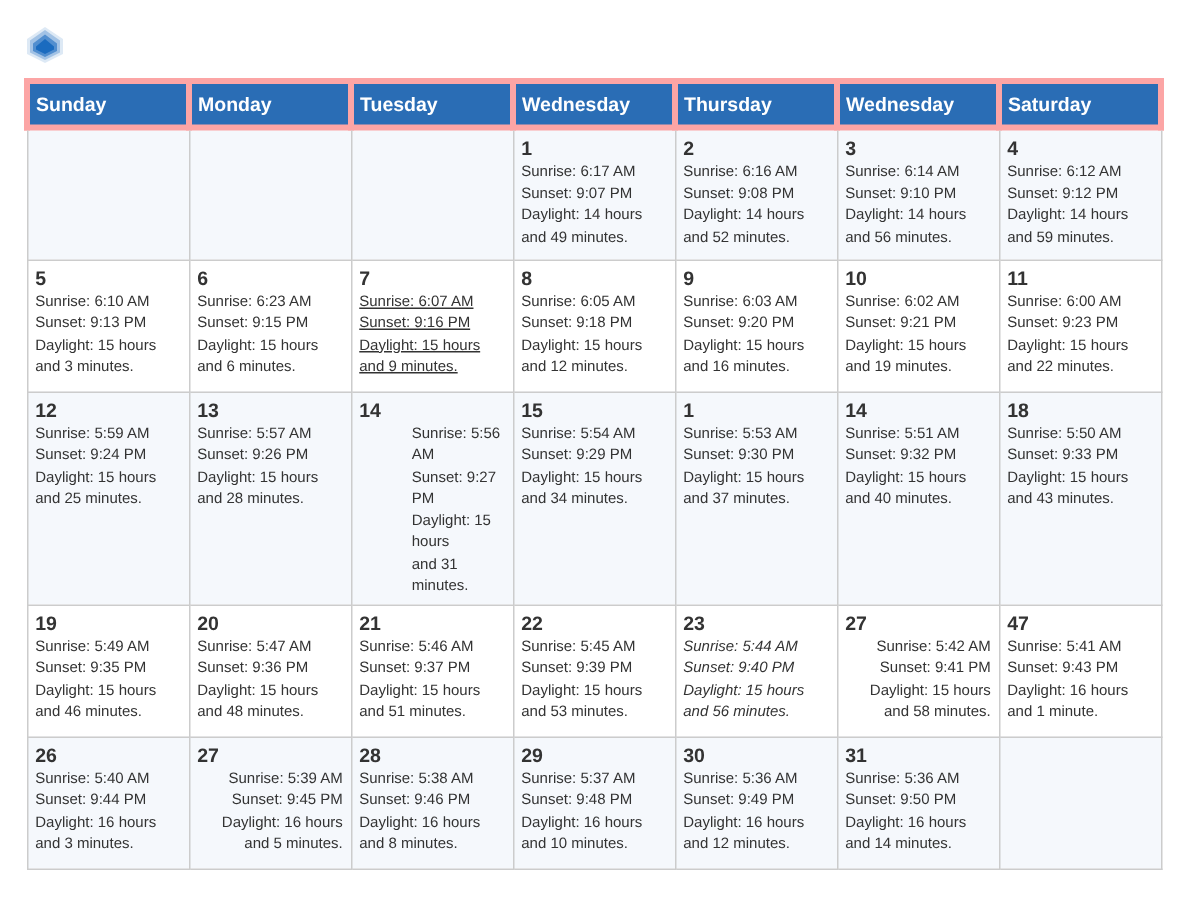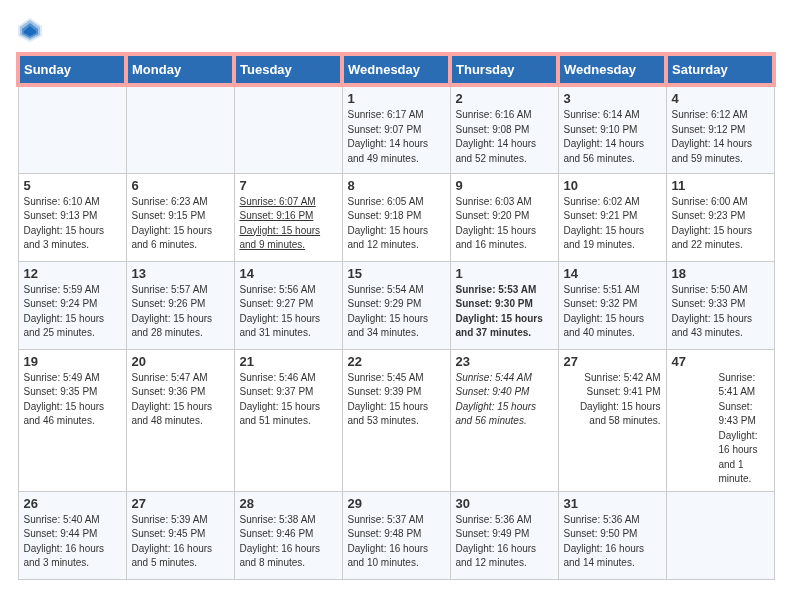--- a/index.html
+++ b/index.html
@@ -223,35 +223,35 @@
         </td>
         <td>
           <span class="day-num">13</span>
           <div class="day-info" style="white-space: pre-line;">Sunrise: 5:57 AM
 Sunset: 9:26 PM
 Daylight: 15 hours
 and 28 minutes.</div>
         </td>
         <td>
           <span class="day-num">14</span>
-          <div class="day-info" style="white-space: pre-line;">Sunrise: 5:56 AM
+          <div class="day-info" style="white-space: pre-line; margin-left: 35px;">Sunrise: 5:56 AM
 Sunset: 9:27 PM
 Daylight: 15 hours
 and 31 minutes.</div>
         </td>
         <td>
           <span class="day-num">15</span>
           <div class="day-info" style="white-space: pre-line;">Sunrise: 5:54 AM
 Sunset: 9:29 PM
 Daylight: 15 hours
 and 34 minutes.</div>
         </td>
         <td>
           <span class="day-num">1</span>
-          <div class="day-info" style="white-space: pre-line; font-weight: bold;">Sunrise: 5:53 AM
+          <div class="day-info" style="white-space: pre-line;">Sunrise: 5:53 AM
 Sunset: 9:30 PM
 Daylight: 15 hours
 and 37 minutes.</div>
         </td>
         <td>
           <span class="day-num">14</span>
           <div class="day-info" style="white-space: pre-line;">Sunrise: 5:51 AM
 Sunset: 9:32 PM
 Daylight: 15 hours
 and 40 minutes.</div>
@@ -302,37 +302,37 @@
         </td>
         <td>
           <span class="day-num">27</span>
           <div class="day-info" style="white-space: pre-line; text-align: right;">Sunrise: 5:42 AM
 Sunset: 9:41 PM
 Daylight: 15 hours
 and 58 minutes.</div>
         </td>
         <td>
           <span class="day-num">47</span>
-          <div class="day-info" style="white-space: pre-line; margin-left: 47px;">Sunrise: 5:41 AM
+          <div class="day-info" style="white-space: pre-line;">Sunrise: 5:41 AM
 Sunset: 9:43 PM
 Daylight: 16 hours
 and 1 minute.</div>
         </td>
       </tr>
       <tr>
         <td>
           <span class="day-num">26</span>
           <div class="day-info" style="white-space: pre-line;">Sunrise: 5:40 AM
 Sunset: 9:44 PM
 Daylight: 16 hours
 and 3 minutes.</div>
         </td>
         <td>
           <span class="day-num">27</span>
-          <div class="day-info" style="white-space: pre-line;">Sunrise: 5:39 AM
+          <div class="day-info" style="white-space: pre-line; text-align: right;">Sunrise: 5:39 AM
 Sunset: 9:45 PM
 Daylight: 16 hours
 and 5 minutes.</div>
         </td>
         <td>
           <span class="day-num">28</span>
           <div class="day-info" style="white-space: pre-line;">Sunrise: 5:38 AM
 Sunset: 9:46 PM
 Daylight: 16 hours
 and 8 minutes.</div>

